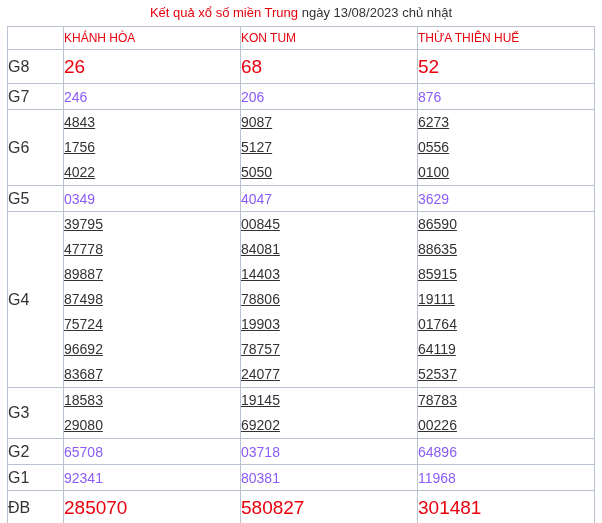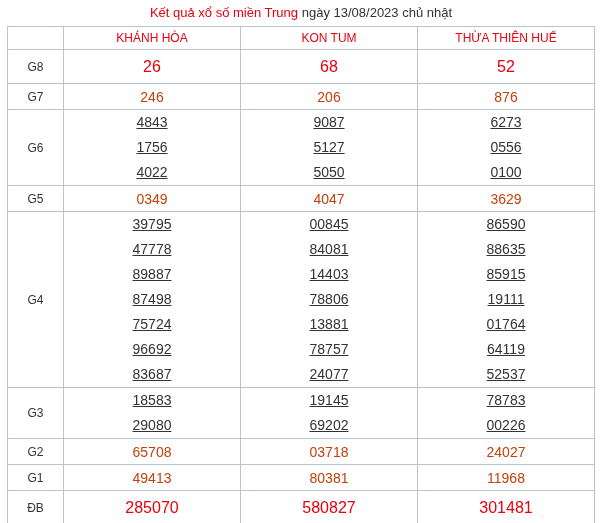--- a/index.html
+++ b/index.html
@@ -36,44 +36,44 @@
     color: #333333;
   }
   table.results {
     border-collapse: collapse;
     width: 588px;
     margin: 0 7px;
     table-layout: fixed;
   }
   table.results td, table.results th {
     border: 1px solid #b9c4d0;
-    text-align: center;
+    text-align: left;
     vertical-align: middle;
     padding: 0;
     font-weight: normal;
   }
   col.c-label { width: 56px; }
   col.c-prov  { width: 177px; }
   .prov-head {
     height: 22px;
     font-size: 12px;
     color: #e8000d;
     font-weight: bold;
   }
   .lbl {
-    font-size: 12px;
+    font-size: 16px;
     color: #333333;
   }
   .num {
     font-size: 14px;
-    color: #c2410c;
+    color: #8b5cf6;
     height: 25px;
   }
   .num-big {
-    font-size: 16px;
+    font-size: 19px;
     color: #e8000d;
     font-weight: bold;
     height: 32px;
   }
   .stack {
     display: flex;
     flex-direction: column;
     justify-content: center;
     text-decoration: underline;
   }
@@ -172,21 +172,21 @@
             <div class="line">96692</div>
             <div class="line">83687</div>
           </div>
         </td>
         <td>
           <div class="stack">
             <div class="line">00845</div>
             <div class="line">84081</div>
             <div class="line">14403</div>
             <div class="line">78806</div>
-            <div class="line">13881</div>
+            <div class="line">19903</div>
             <div class="line">78757</div>
             <div class="line">24077</div>
           </div>
         </td>
         <td>
           <div class="stack">
             <div class="line">86590</div>
             <div class="line">88635</div>
             <div class="line">85915</div>
             <div class="line">19111</div>
@@ -216,26 +216,26 @@
             <div class="line">78783</div>
             <div class="line">00226</div>
           </div>
         </td>
       </tr>
 
       <tr>
         <td class="lbl">G2</td>
         <td class="num cell-g7">65708</td>
         <td class="num cell-g7">03718</td>
-        <td class="num cell-g7">24027</td>
+        <td class="num cell-g7">64896</td>
       </tr>
 
       <tr>
         <td class="lbl">G1</td>
-        <td class="num cell-g7">49413</td>
+        <td class="num cell-g7">92341</td>
         <td class="num cell-g7">80381</td>
         <td class="num cell-g7">11968</td>
       </tr>
 
       <tr>
         <td class="lbl">ĐB</td>
         <td class="num-big cell-db">285070</td>
         <td class="num-big cell-db">580827</td>
         <td class="num-big cell-db">301481</td>
       </tr>

